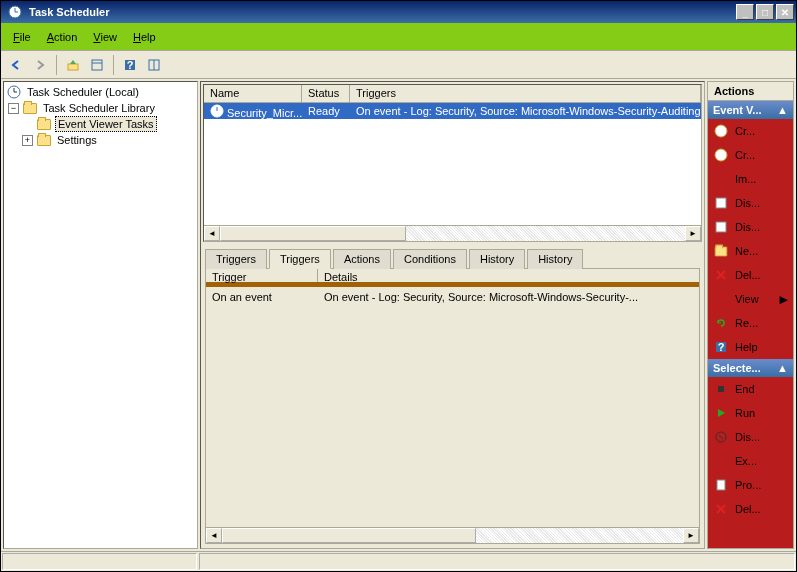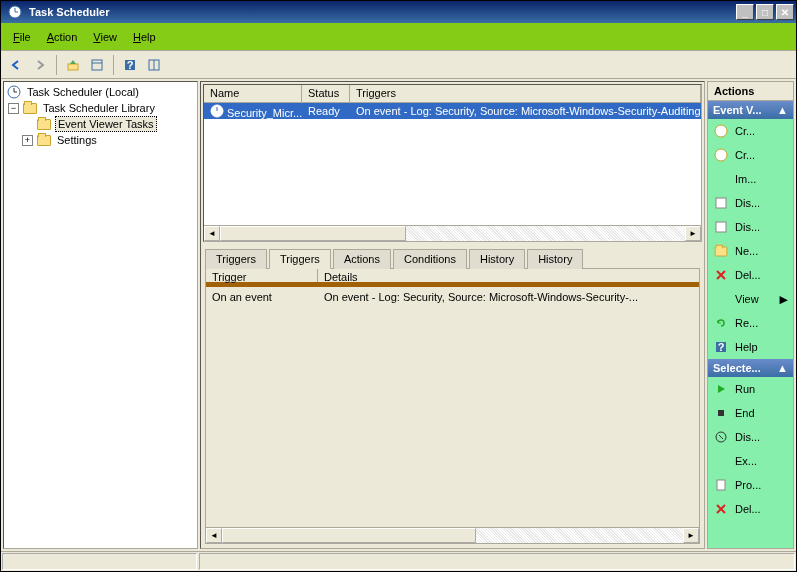--- a/index.html
+++ b/index.html
@@ -38,21 +38,21 @@
 .tab { padding: 3px 10px; border: 1px solid #aca899; background: #ece9d8; border-bottom: none; margin-right: 2px; cursor: pointer; }
 .tab.active { background: #ece9d8; border-bottom: 1px solid #ece9d8; position: relative; z-index: 2; }
 .tab:not(.active){ background: #e0ddd0; }
 .tab-panel { flex: 1; border: 1px solid #aca899; margin: 0 4px 4px 4px; background: #ece9d8; display: flex; flex-direction: column; }
 .trigger-header { display: flex; border-bottom: 5px solid #a16207; height: 18px; }
 .trigger-row { display: flex; padding: 2px 0; }
 .trigger-col1 { width: 112px; padding: 2px 6px; }
 .trigger-col2 { flex: 1; padding: 2px 6px; white-space: nowrap; overflow: hidden; }
 .actions-pane { width: 87px; margin: 2px; display: flex; flex-direction: column; }
 .actions-title { background: #ece9d8; border: 1px solid #aca899; padding: 3px 6px; font-weight: bold; }
-.actions-body { flex: 1; border: 1px solid #aca899; border-top: none; background: #86efac; overflow: auto; }
+.actions-body { flex: 1; border: 1px solid #aca899; border-top: none; background: #b91c1c; overflow: auto; }
 .act-head { background: linear-gradient(to bottom,#6a8ccb,#3a6ea5); color: #fff; padding: 3px 5px; display: flex; justify-content: space-between; align-items: center; font-weight: bold; }
 .act-item { display: flex; align-items: center; padding: 4px 5px; cursor: pointer; white-space: nowrap; overflow: hidden; }
 .act-icon { width: 16px; height: 16px; margin-right: 6px; display: inline-flex; align-items: center; justify-content: center; }
 .statusbar { height: 20px; border-top: 1px solid #aca899; display: flex; }
 .status-cell { border: 1px inset #fff; flex: 1; margin: 1px; }
 .folder-icon { width: 14px; height: 11px; background: #fce08a; border: 1px solid #c9a52f; border-radius: 1px; position: relative; }
 .folder-icon:before { content: ''; position: absolute; top: -3px; left: 0; width: 6px; height: 3px; background: #fce08a; border: 1px solid #c9a52f; border-bottom: none; }
 </style>
 </head>
 <body>
@@ -293,32 +293,32 @@
             <span>Help</span>
           </div>
 
         <div class="act-head">
           <span>Selecte...</span>
           <span>▲</span>
         </div>
         <div class="act-item">
             <span class="act-icon">
               <svg width="14" height="14">
+                <rect x="4" y="4" width="6" height="6" fill="#333"></rect>
+              </svg>
+            </span>
+            <span>End</span>
+          </div>
+        <div class="act-item">
+            <span class="act-icon">
+              <svg width="14" height="14">
                 <path d="M4 3 L11 7 L4 11 Z" fill="#2a2"></path>
               </svg>
             </span>
             <span>Run</span>
-          </div>
-        <div class="act-item">
-            <span class="act-icon">
-              <svg width="14" height="14">
-                <rect x="4" y="4" width="6" height="6" fill="#333"></rect>
-              </svg>
-            </span>
-            <span>End</span>
           </div>
         <div class="act-item">
             <span class="act-icon">
               <svg width="14" height="14">
                 <circle cx="7" cy="7" r="5" fill="none" stroke="#333"></circle>
                 <path d="M5 5 L9 9" stroke="#333"></path>
               </svg>
             </span>
             <span>Dis...</span>
           </div>

